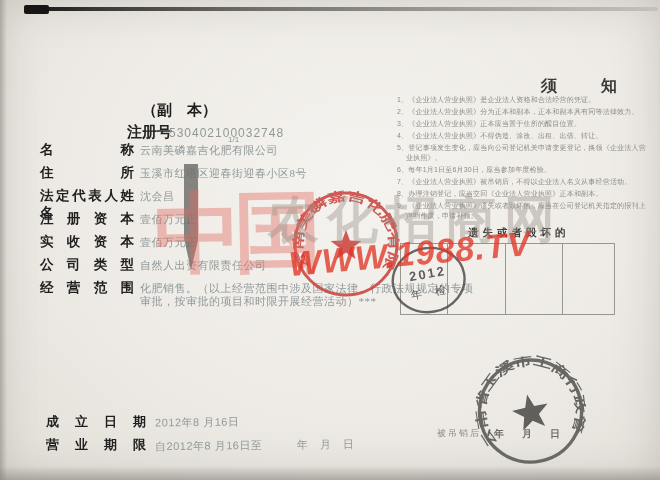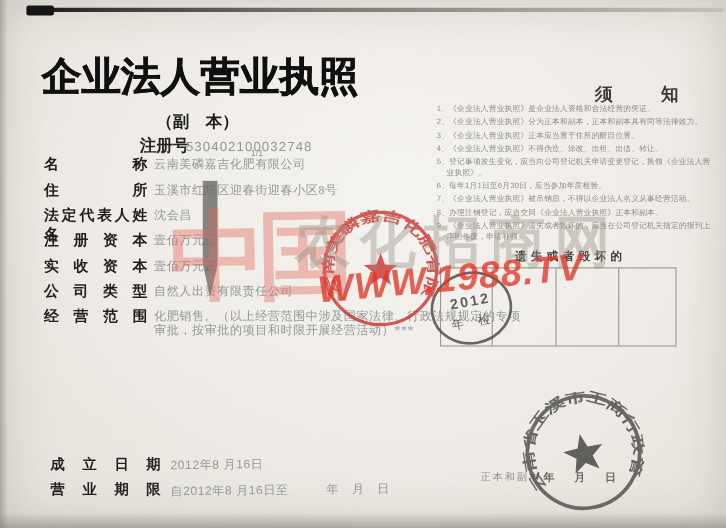--- a/index.html
+++ b/index.html
@@ -79,21 +79,20 @@
 </head>
 <body>
 
 <div id="page">
 
   <div class="abs scan-top"></div>
   <div class="abs scan-blob"></div>
   <div class="abs scan-left"></div>
   <div class="abs scan-bottom"></div>
 
-  <div class="abs title">企业法人营业执照</div>
   <div class="abs subtitle">（副　本）</div>
   <div class="abs copy-index">1/1</div>
   <div class="abs reg-line">
     <span class="reg-label">注册号</span><span class="reg-number">530402100032748</span>
   </div>
 
   <div class="abs fields">
     <div class="frow">
       <div class="flabel">名称</div>
       <div class="fvalue">云南美磷嘉吉化肥有限公司</div>
@@ -149,21 +148,21 @@
   </div>
 
   <div class="abs annual-title">遗失或者毁坏的</div>
   <div class="abs annual-table">
     <div class="acell" style="width:47px"></div>
     <div class="acell" style="width:57px"></div>
     <div class="acell" style="width:57px"></div>
     <div class="acell" style="width:52px"></div>
   </div>
 
-  <div class="abs issue-partial">正本和副本</div>
+  <div class="abs issue-partial">被吊销后</div>
   <div class="abs date-blanks">年月日</div>
 
   <div class="abs stamp stamp-company">
     <svg width="112" height="112" viewBox="0 0 112 112">
       <circle cx="56" cy="56" r="51" fill="none" stroke="#c93832" stroke-width="3"></circle>
       <path id="arc-company" d="M 19,79 A 43.6,43.6 0 1 1 93,79" fill="none"></path>
       <text font-size="12.5" fill="#c93832" font-weight="bold">
         <textPath href="#arc-company" textLength="224" lengthAdjust="spacingAndGlyphs">云南美磷嘉吉化肥有限公司</textPath>
       </text>
       <polygon fill="#c93832" points="56,41 60.1,52.3 72.2,52.7 62.7,60.2 66,71.8 56,65 46,71.8 49.3,60.2 39.8,52.7 51.9,52.3" transform="translate(56,57) scale(0.95) translate(-56,-57)"></polygon>

